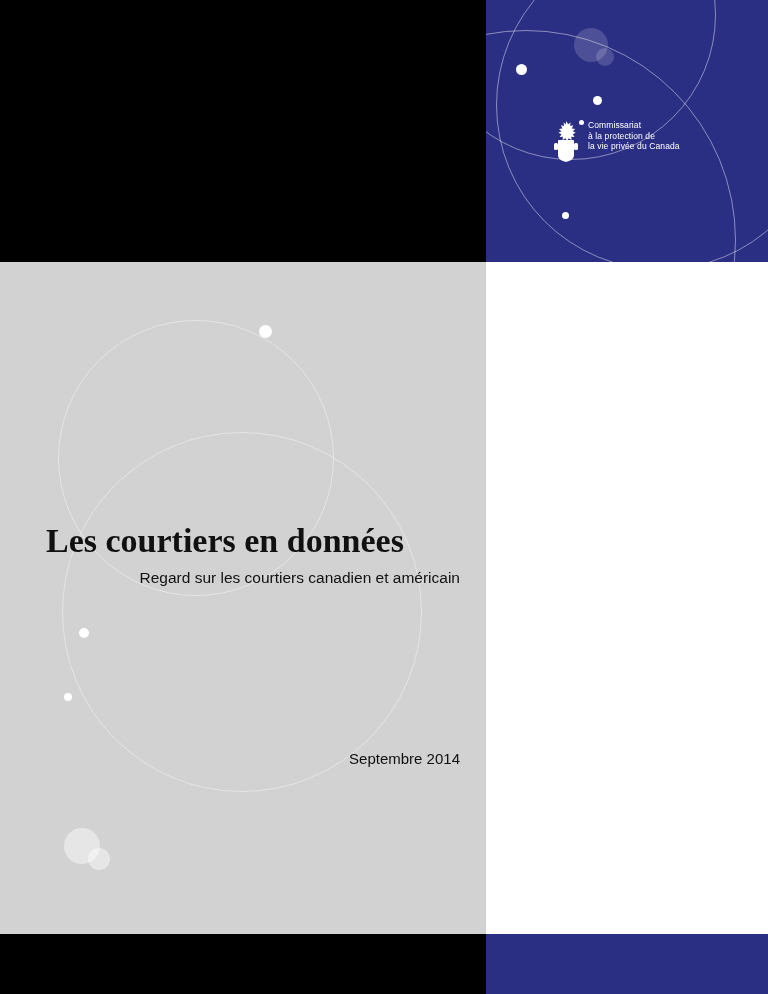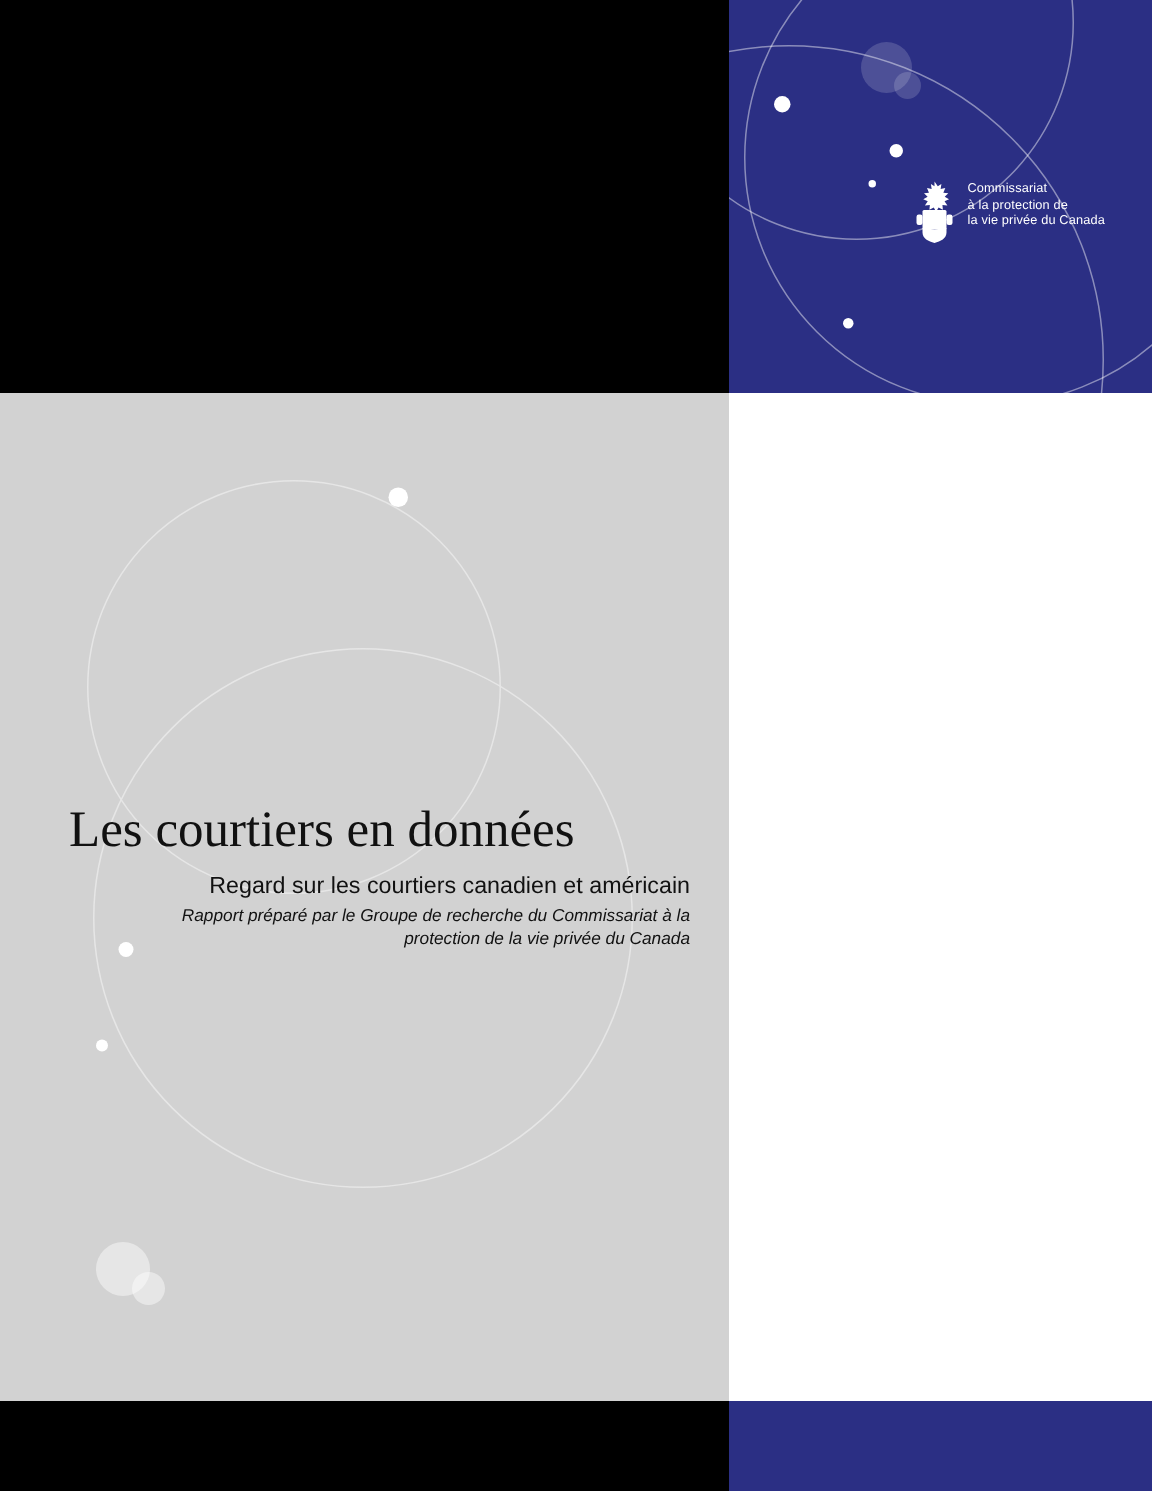--- a/index.html
+++ b/index.html
@@ -87,21 +87,21 @@
   }
   .blob-grey {
     position: absolute;
     border-radius: 50%;
     background: rgba(255,255,255,0.45);
   }
 
   
   .wordmark {
     position: absolute;
-    left: 609px; top: 120px;
+    left: 552px; top: 120px;
     display: flex;
     align-items: flex-start;
     gap: 8px;
   }
   .crest {
     width: 28px;
     height: 42px;
     position: relative;
   }
   .wordmark-text {
@@ -120,22 +120,22 @@
     top: 520px;
     width: 460px;
     text-align: right;
     padding-right: 0;
   }
   .doc-title {
     font-family: "Liberation Serif", serif;
     font-size: 34px;
     line-height: 42px;
     color: #111111;
-    margin: 13px 0 6px 0;
-    font-weight: normal;
+    margin: 0 0 6px 0;
+    font-weight: bold;
     padding-left: 46px;
     text-align: left;
   }
   .doc-subtitle {
     font-family: "Liberation Sans", sans-serif;
     font-size: 15.5px;
     line-height: 20px;
     color: #111111;
     margin: 0 0 3px 0;
     text-align: right;
@@ -205,20 +205,20 @@
     <div class="dot" style="left:259px; top:63px; width:13px; height:13px; background:#ffffff;"></div>
     <div class="dot" style="left:79px; top:366px; width:10px; height:10px; background:#ffffff;"></div>
     <div class="dot" style="left:64px; top:431px; width:8px; height:8px; background:#ffffff;"></div>
   </div>
 
   <div class="body-white"></div>
 
   <div class="title-block">
     <h1 class="doc-title">Les courtiers en données</h1>
     <p class="doc-subtitle">Regard sur les courtiers canadien et américain</p>
-    <p class="doc-author">Rapport préparé par le Groupe de recherche du Commissariat à la protection de la vie privée du Canada</p>
-  </div>
-
+  </div>
+
+  <div class="doc-date">Septembre 2014</div>
 
   <div class="band-bottom-black"></div>
   <div class="band-bottom-blue"></div>
 
 </div>
 
 </body></html>

